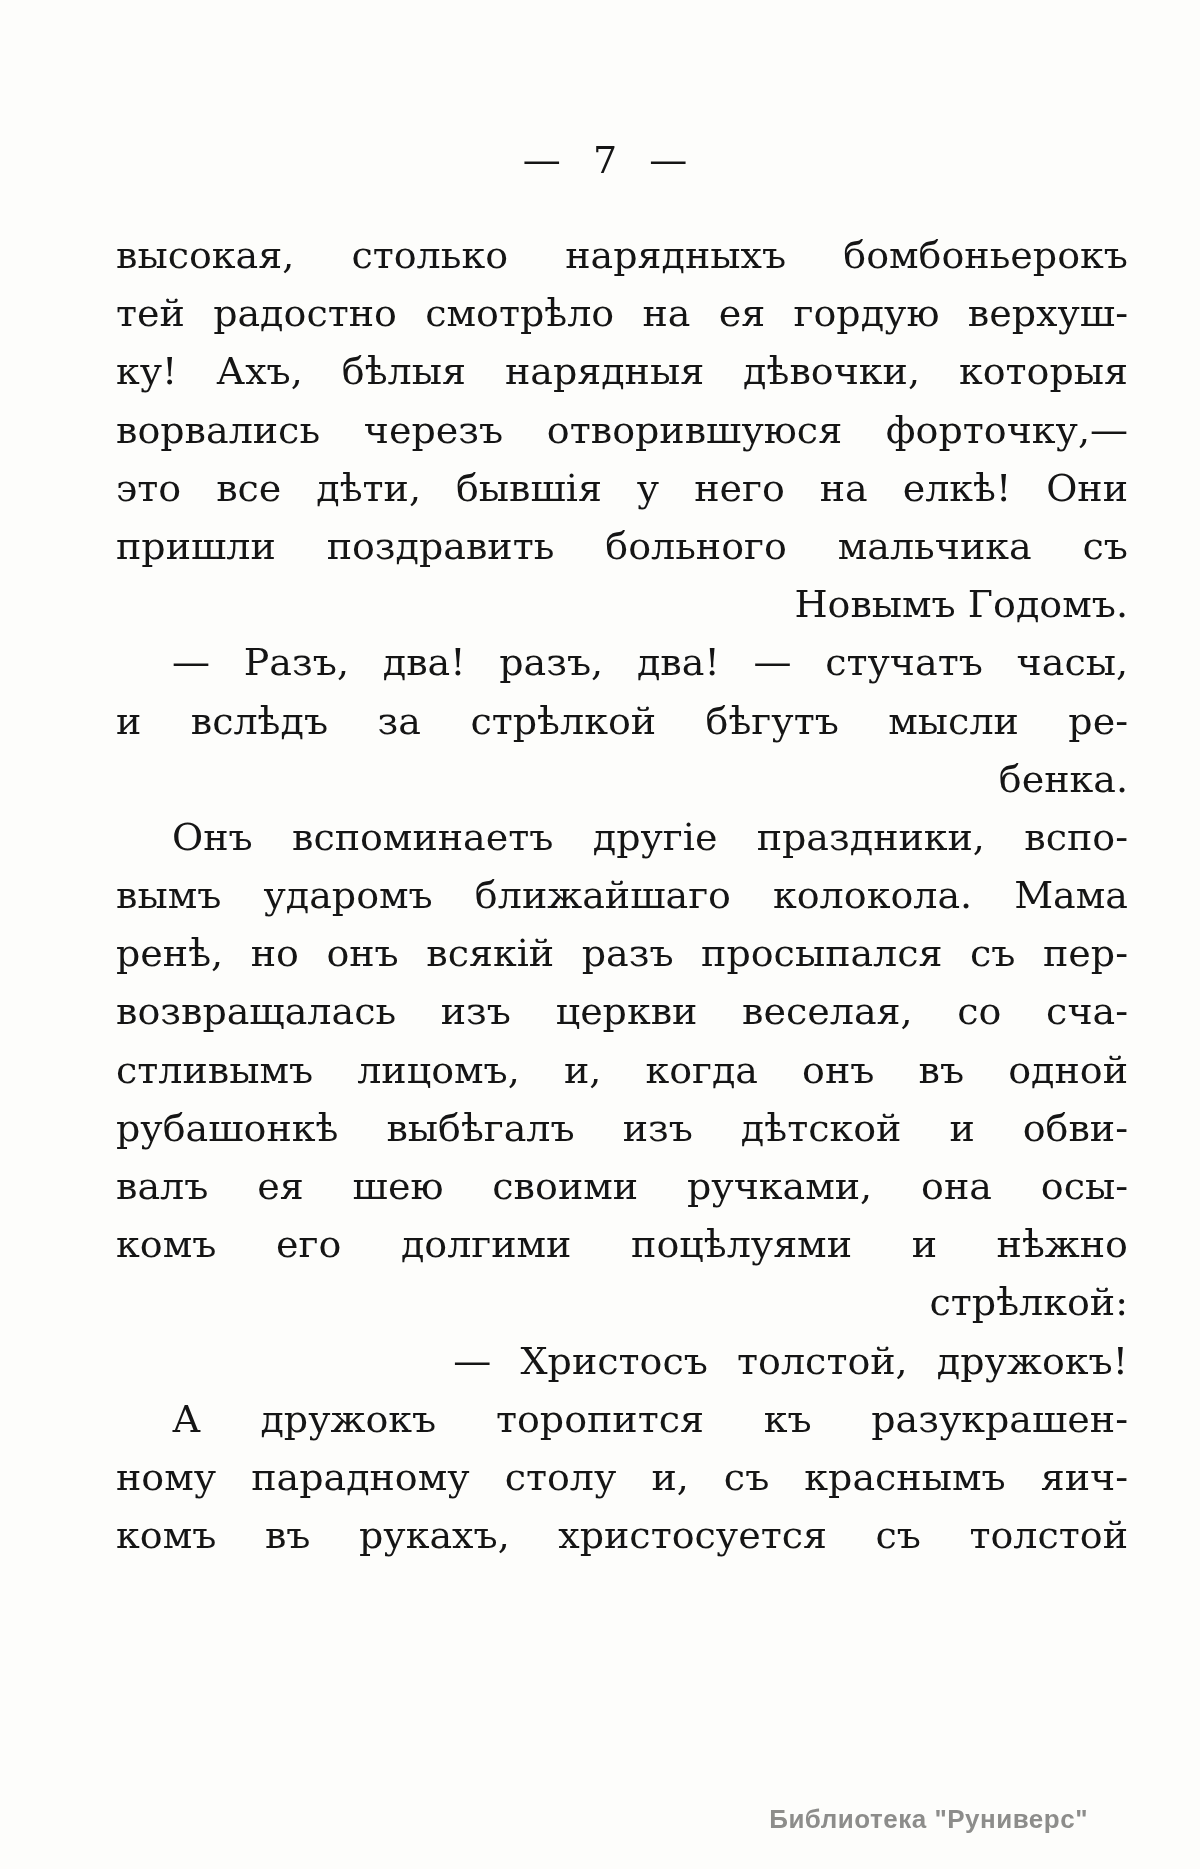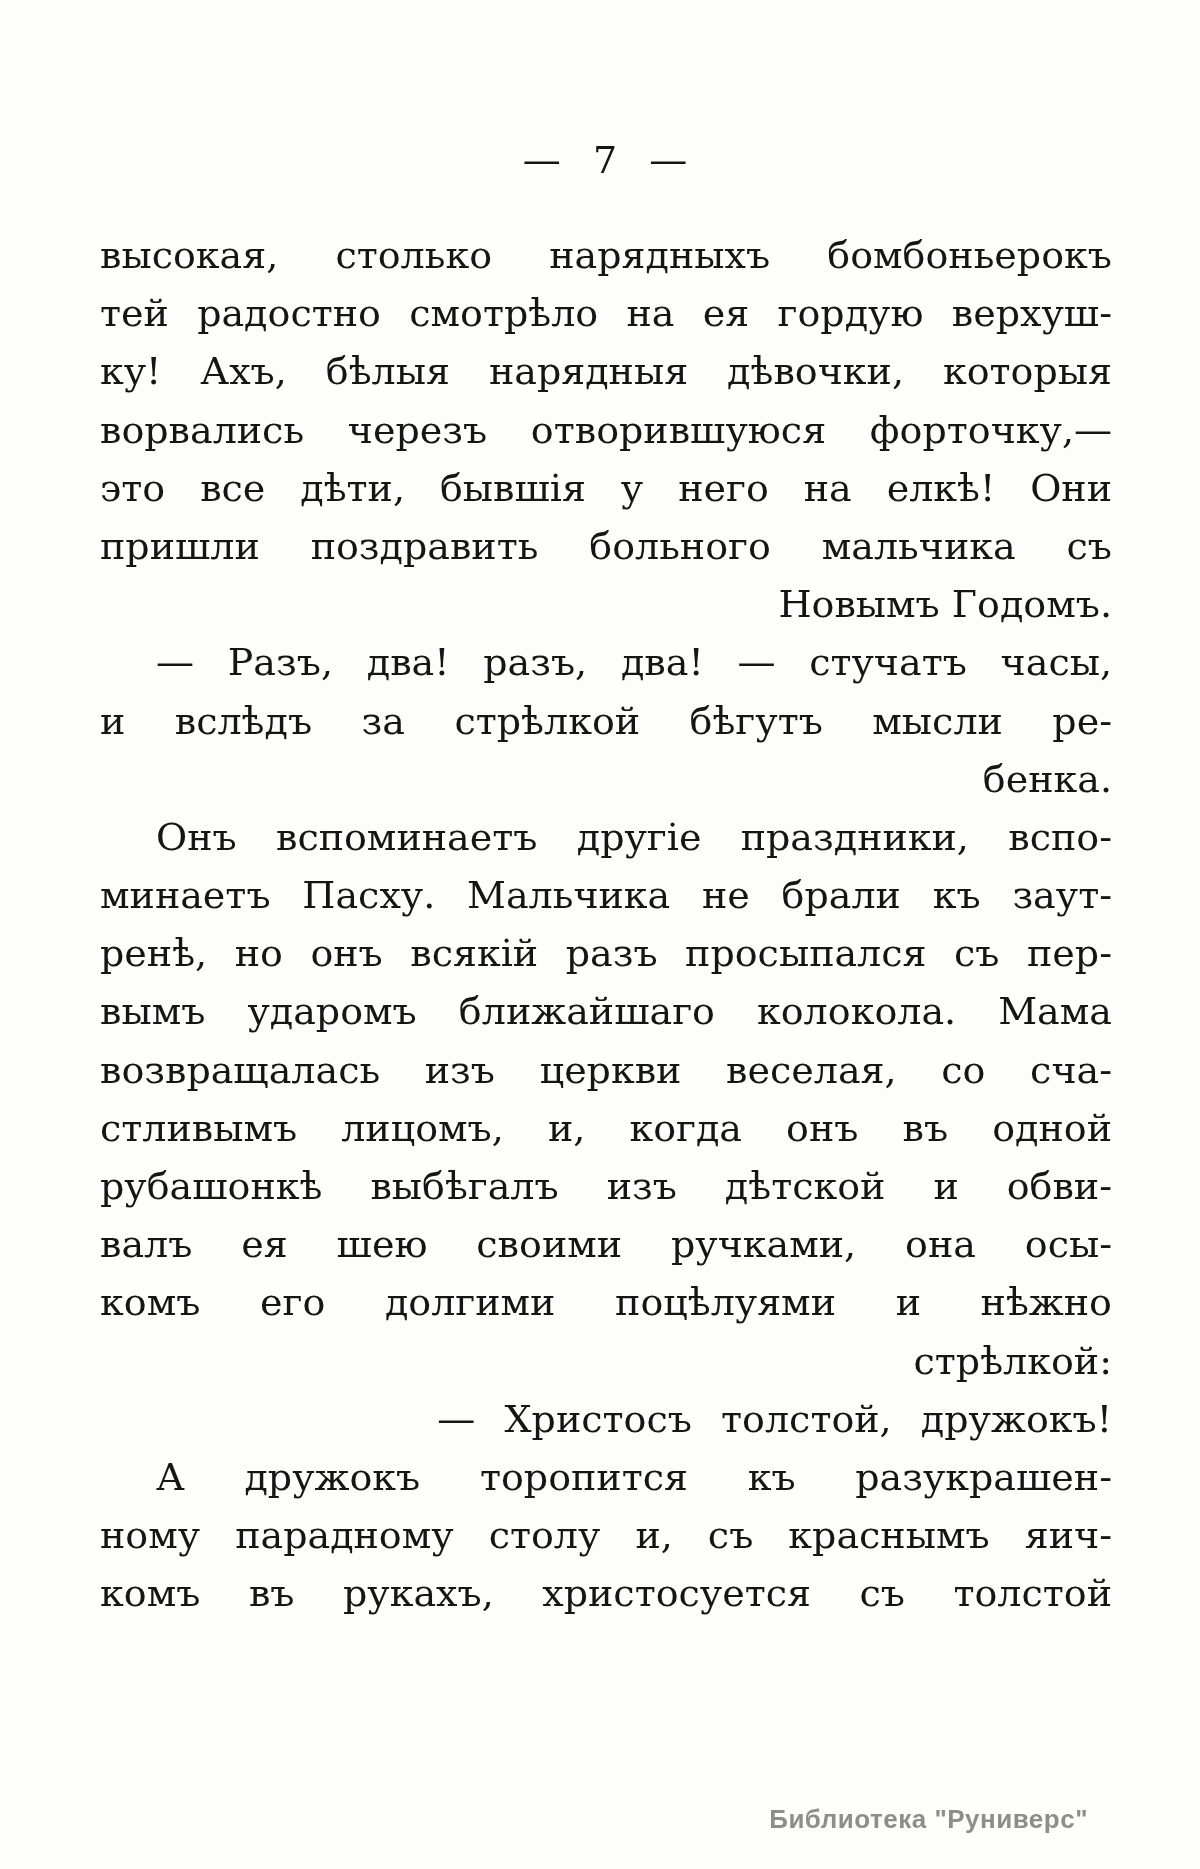--- a/index.html
+++ b/index.html
@@ -26,21 +26,21 @@
     width: 1012px;
     text-align: center;
     font-size: 38px;
     color: #151515;
     word-spacing: 16px;
     letter-spacing: 2px;
   }
   .text-block {
     position: absolute;
     top: 226px;
-    left: 100px;
+    left: 116px;
     width: 1012px;
     font-size: 38px;
     color: #151515;
   }
   .line {
     height: 58.2px;
     line-height: 58.2px;
     white-space: nowrap;
     text-align: right;
   }
@@ -81,23 +81,22 @@
       <div class="line justify">тей радостно смотрѣло на ея гордую верхуш-</div>
       <div class="line justify">ку! Ахъ, бѣлыя нарядныя дѣвочки, которыя</div>
       <div class="line justify">ворвались черезъ отворившуюся форточку,—</div>
       <div class="line justify">это все дѣти, бывшія у него на елкѣ! Они</div>
       <div class="line justify">пришли поздравить больного мальчика съ</div>
       <div class="line">Новымъ Годомъ.</div>
       <div class="line justify indent">— Разъ, два! разъ, два! — стучатъ часы,</div>
       <div class="line justify">и вслѣдъ за стрѣлкой бѣгутъ мысли ре-</div>
       <div class="line">бенка.</div>
       <div class="line justify indent">Онъ вспоминаетъ другіе праздники, вспо-</div>
-      <div class="line justify">минаетъ Пасху. Мальчика не брали къ заут-</div>
+      <div class="line justify">вымъ ударомъ ближайшаго колокола. Мама</div>
       <div class="line justify">ренѣ, но онъ всякій разъ просыпался съ пер-</div>
-      <div class="line justify">вымъ ударомъ ближайшаго колокола. Мама</div>
       <div class="line justify">возвращалась изъ церкви веселая, со сча-</div>
       <div class="line justify">стливымъ лицомъ, и, когда онъ въ одной</div>
       <div class="line justify">рубашонкѣ выбѣгалъ изъ дѣтской и обви-</div>
       <div class="line justify">валъ ея шею своими ручками, она осы-</div>
       <div class="line justify">комъ его долгими поцѣлуями и нѣжно</div>
       <div class="line">стрѣлкой:</div>
       <div class="line indent wide">— Христосъ толстой, дружокъ!</div>
       <div class="line justify indent">А дружокъ торопится къ разукрашен-</div>
       <div class="line justify">ному парадному столу и, съ краснымъ яич-</div>
       <div class="line justify">комъ въ рукахъ, христосуется съ толстой</div>

